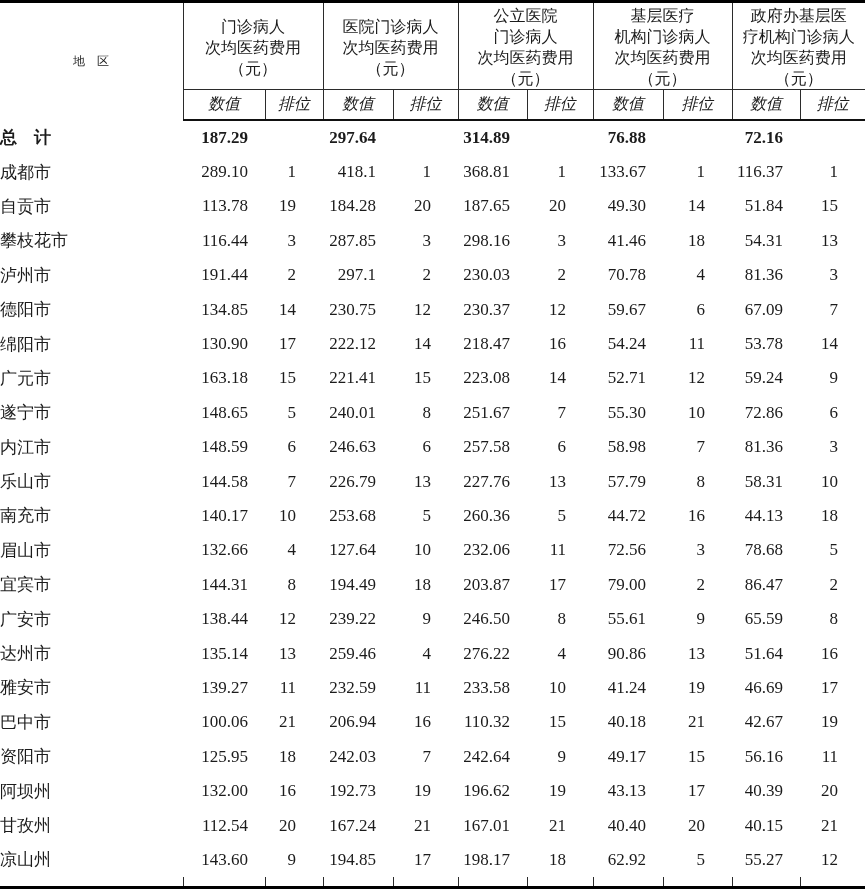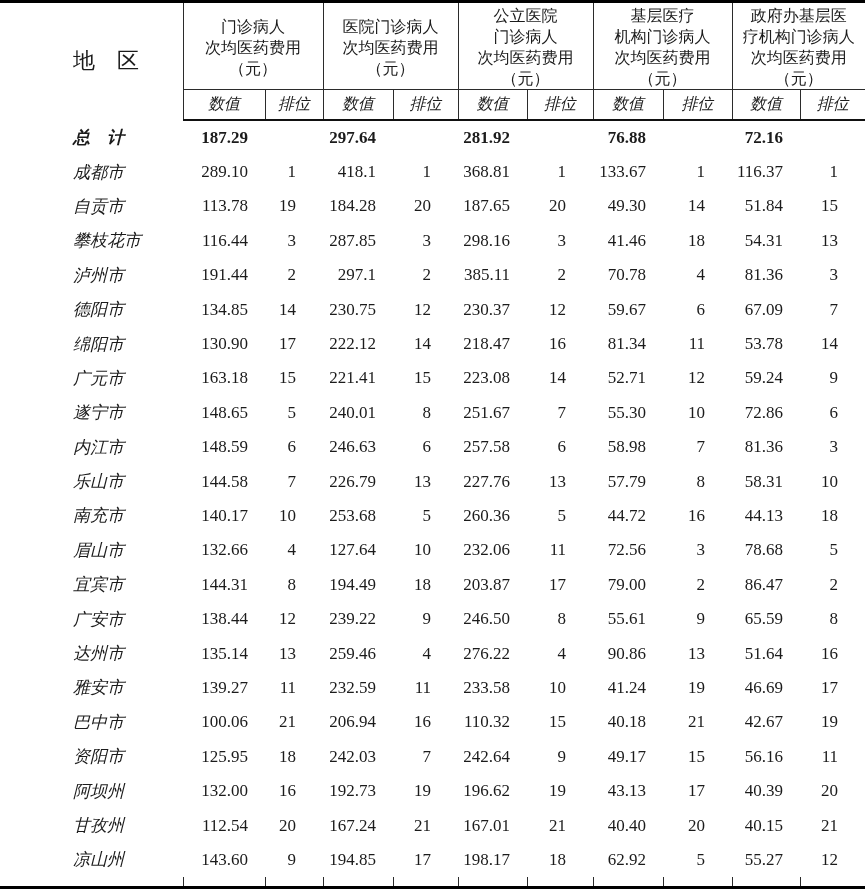--- a/index.html
+++ b/index.html
@@ -25,21 +25,21 @@
   thead th {
     font-weight: normal;
     font-size: 16px;
     text-align: center;
     vertical-align: middle;
     padding: 0;
   }
   th.region-h {
     text-align: left;
     padding-left: 73px;
-    font-size: 22px;
+    font-size: 12px;
     border-right: 1px solid #2b2b2b;
   }
   tr.grp-row { height: 88px; }
   tr.sub-row { height: 30px; font-style: italic; }
   th.grp {
     border-left: 1px solid #2b2b2b;
     border-bottom: 1px solid #2b2b2b;
     white-space: pre-line;
     line-height: 21px;
     padding-top: 2px;
@@ -50,22 +50,20 @@
   }
   tbody td {
     height: 34.4px;
     font-size: 17px;
     padding: 0;
     vertical-align: middle;
     white-space: nowrap;
   }
   tbody td.region {
     text-align: left;
-    padding-left: 73px;
-    font-style: italic;
   }
   tbody td.val  { text-align: right; padding-right: 17px; }
   tbody td.rank { text-align: right; padding-right: 27px; }
   tbody tr.total td { font-weight: bold; }
   tfoot td {
     height: 9px;
     padding: 0;
     border-left: 1px solid #2b2b2b;
   }
   tfoot td:first-child { border-left: none; }
@@ -122,21 +120,21 @@
       <th>排位</th>
     </tr>
   </thead>
   <tbody>
       <tr class="total">
         <td class="region">总　计</td>
         <td class="val">187.29</td>
         <td class="rank"></td>
         <td class="val">297.64</td>
         <td class="rank"></td>
-        <td class="val">281.92</td>
+        <td class="val">314.89</td>
         <td class="rank"></td>
         <td class="val">76.88</td>
         <td class="rank"></td>
         <td class="val">72.16</td>
         <td class="rank"></td>
       </tr>
       <tr>
         <td class="region">成都市</td>
         <td class="val">289.10</td>
         <td class="rank">1</td>
@@ -174,21 +172,21 @@
         <td class="rank">18</td>
         <td class="val">54.31</td>
         <td class="rank">13</td>
       </tr>
       <tr>
         <td class="region">泸州市</td>
         <td class="val">191.44</td>
         <td class="rank">2</td>
         <td class="val">297.1</td>
         <td class="rank">2</td>
-        <td class="val">385.11</td>
+        <td class="val">230.03</td>
         <td class="rank">2</td>
         <td class="val">70.78</td>
         <td class="rank">4</td>
         <td class="val">81.36</td>
         <td class="rank">3</td>
       </tr>
       <tr>
         <td class="region">德阳市</td>
         <td class="val">134.85</td>
         <td class="rank">14</td>
@@ -202,21 +200,21 @@
         <td class="rank">7</td>
       </tr>
       <tr>
         <td class="region">绵阳市</td>
         <td class="val">130.90</td>
         <td class="rank">17</td>
         <td class="val">222.12</td>
         <td class="rank">14</td>
         <td class="val">218.47</td>
         <td class="rank">16</td>
-        <td class="val">81.34</td>
+        <td class="val">54.24</td>
         <td class="rank">11</td>
         <td class="val">53.78</td>
         <td class="rank">14</td>
       </tr>
       <tr>
         <td class="region">广元市</td>
         <td class="val">163.18</td>
         <td class="rank">15</td>
         <td class="val">221.41</td>
         <td class="rank">15</td>

